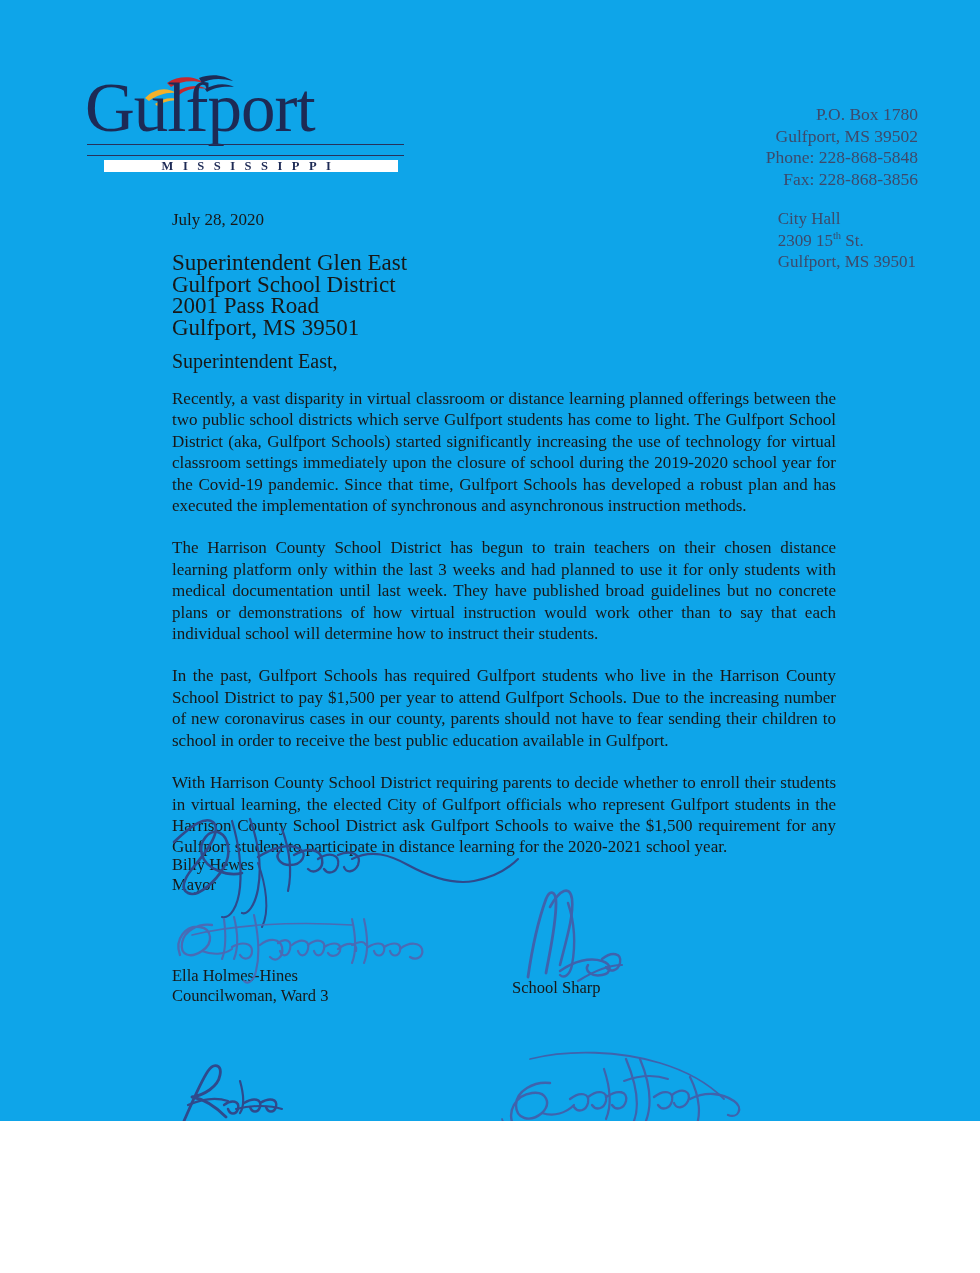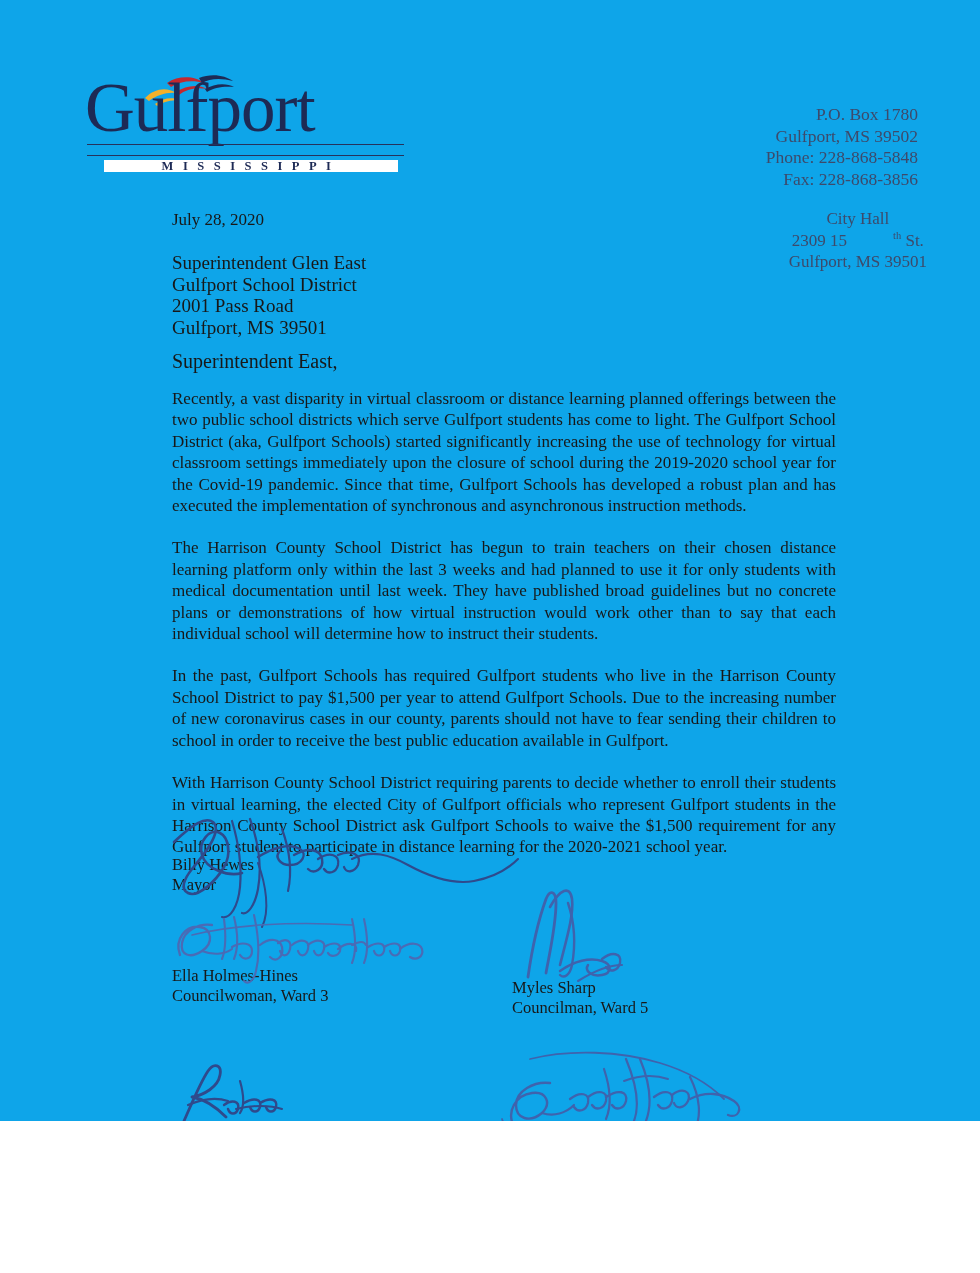--- a/index.html
+++ b/index.html
@@ -104,38 +104,37 @@
     position: absolute;
     left: 172px;
     top: 210px;
     font-size: 17px;
     color: #181818;
   }
   .recipient {
     position: absolute;
     left: 172px;
     top: 252px;
-    font-size: 19px;
+    font-size: 23px;
     line-height: 21.5px;
     color: #181818;
   }
   .cityhall {
     position: absolute;
-    right: 53px;
+    right: 64px;
     top: 208px;
-    text-align: center;
+    text-align: left;
     font-size: 17px;
     line-height: 21.5px;
     color: #3d4a6b;
   }
   .cityhall sup {
     font-size: 10.5px;
     vertical-align: super;
     line-height: 0;
-    margin-left: 46px;
   }
 
   
   .salutation {
     position: absolute;
     left: 172px;
     top: 350px;
     font-size: 20px;
     color: #181818;
   }
@@ -328,22 +327,21 @@
             <g fill="none" stroke="#3f63ad" stroke-linecap="round" stroke-linejoin="round">
               <path d="M12 92 C16 64, 22 36, 30 14 C34 4, 40 6, 40 18 C40 40, 34 66, 30 88" stroke-width="2.8"></path>
               <path d="M34 22 C44 4, 54 0, 56 14 C58 30, 50 56, 44 80" stroke-width="2.6"></path>
               <path d="M52 18 C58 36, 60 58, 56 80 C54 90, 48 94, 44 90" stroke-width="2.4"></path>
               <path d="M44 86 C58 76, 74 72, 86 76 C96 79, 96 88, 86 90 C76 92, 68 86, 72 80" stroke-width="2.5"></path>
               <path d="M86 74 C96 66, 106 68, 104 78 C102 86, 94 88, 90 82" stroke-width="2.4"></path>
               <path d="M62 96 C78 86, 94 80, 106 80" stroke-width="2.1"></path>
             </g>
           </svg>
         </div>
-        <div class="sig-name">Myles Sharp</div>
-        <div class="sig-title">Councilman, Ward 5</div>
+        <div class="sig-name">School Sharp</div>
       </div>
 
       <div class="sig-entry" style="height:100px; padding-top:52px;">
         <div class="sig-ink" style="left:-12px; top:-42px;">
           <svg width="260" height="96" viewBox="0 0 260 96">
             <g fill="none" stroke="#3f63ad" stroke-linecap="round" stroke-linejoin="round">
               <path d="M14 86 C6 70, 16 54, 32 52 C46 50, 52 62, 42 72 C30 82, 16 78, 16 64 C16 50, 34 40, 50 42" stroke-width="2.4"></path>
               <path d="M42 72 C54 76, 66 72, 74 64" stroke-width="2.2"></path>
               <path d="M70 58 C80 50, 90 52, 88 62 C86 70, 78 72, 74 66" stroke-width="2.3"></path>
               <path d="M88 56 C98 48, 108 50, 106 60 C104 68, 96 70, 92 64" stroke-width="2.3"></path>

